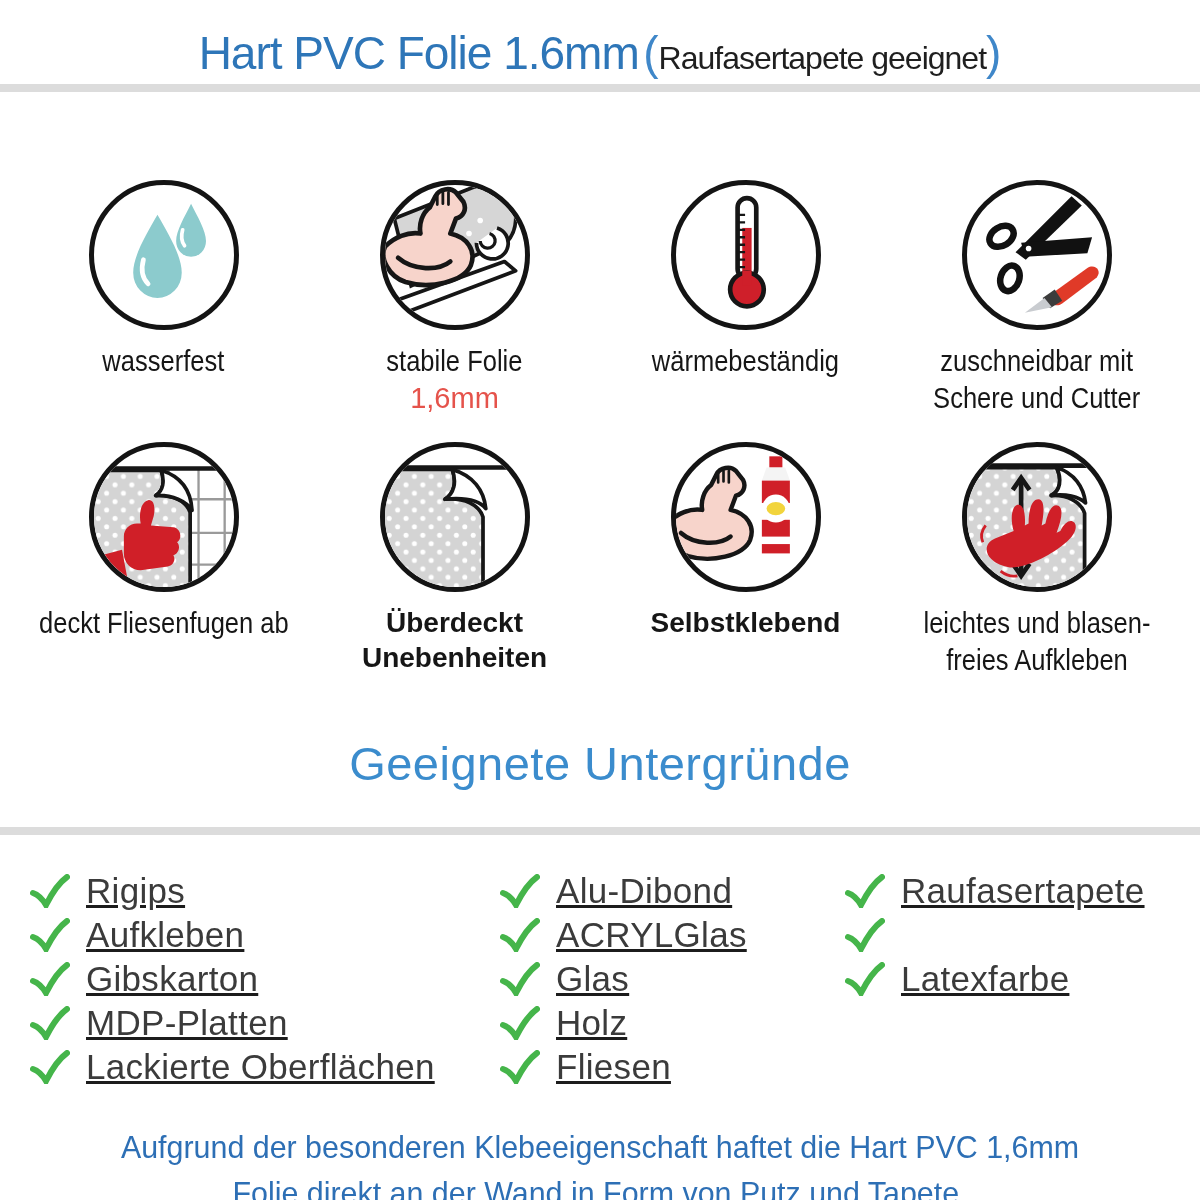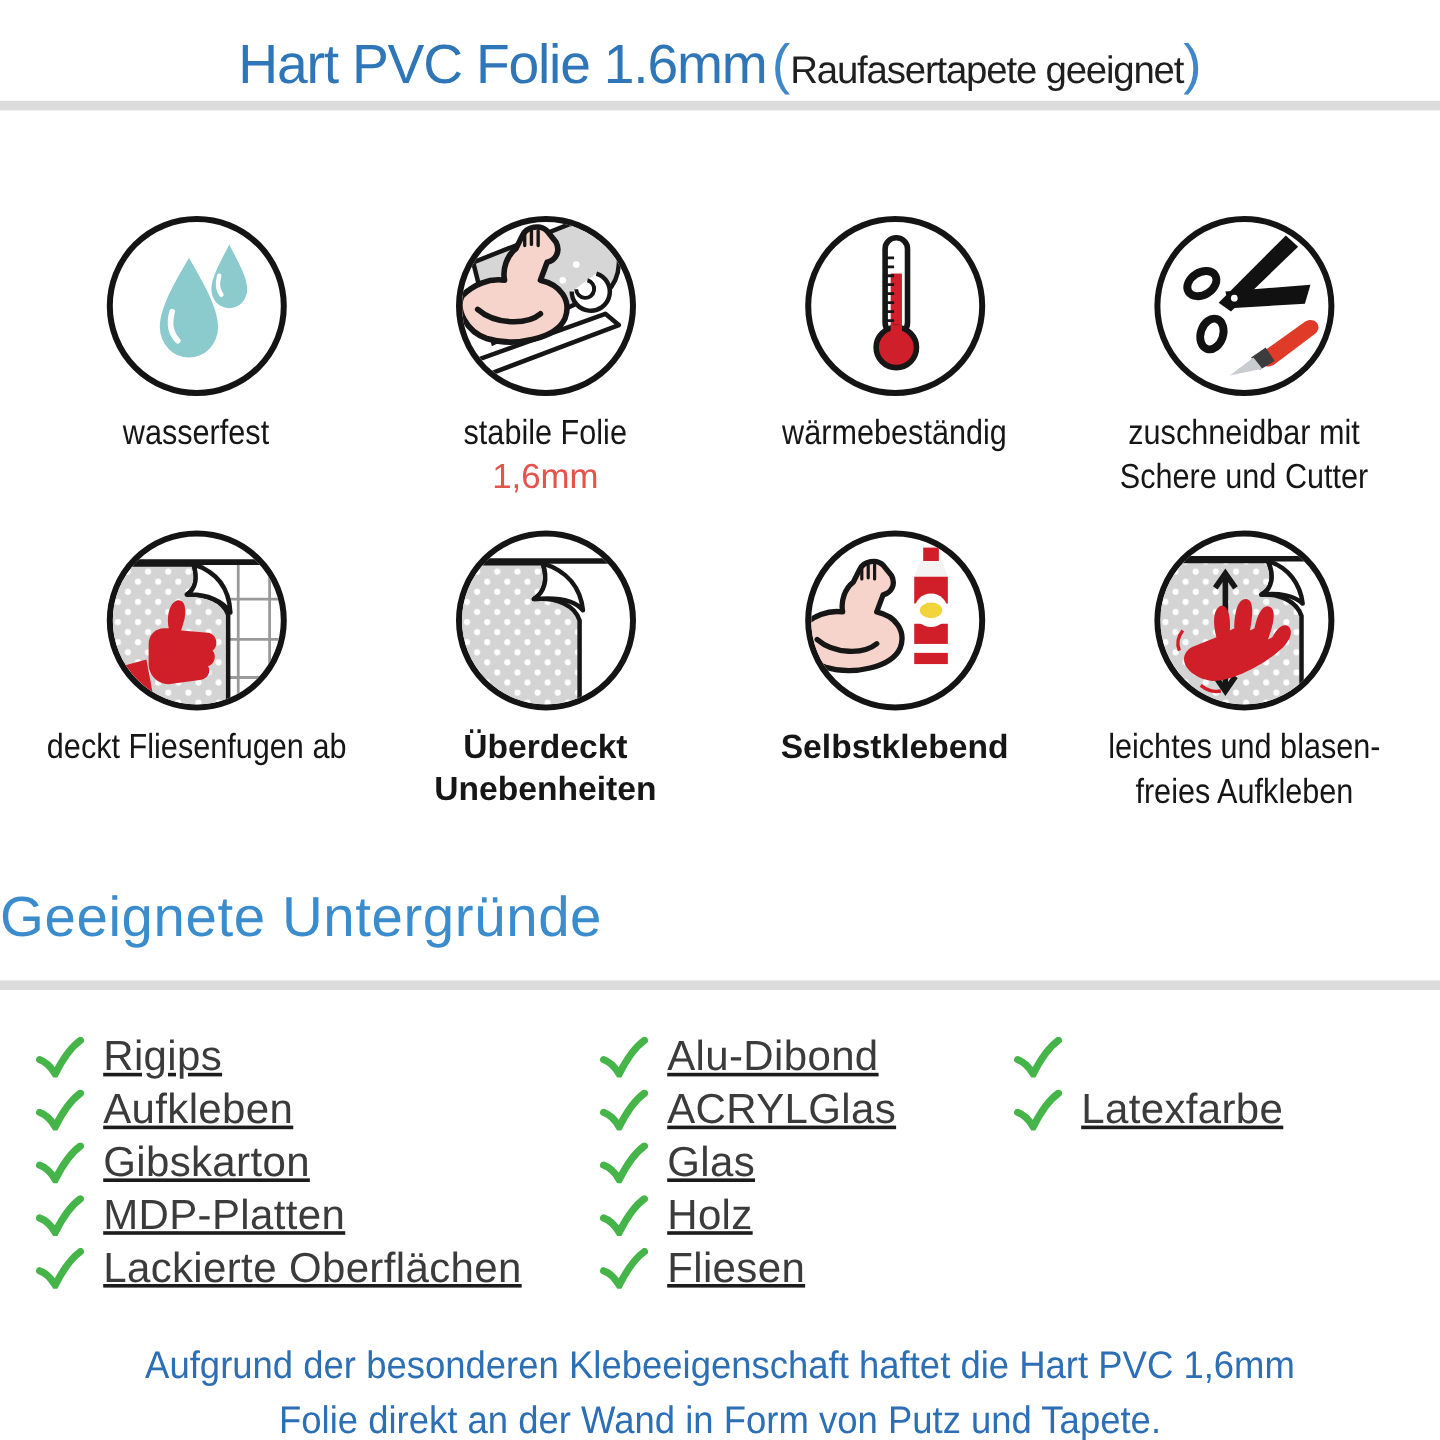--- a/index.html
+++ b/index.html
@@ -20,22 +20,22 @@
   .circle { width:150px; height:150px; border:5px solid #141414; border-radius:50%;
     background:#fff; overflow:hidden; display:flex; align-items:center;
     justify-content:center; flex-shrink:0; }
   .flabel { margin-top:13px; text-align:center; font-size:29px; line-height:1.26;
     color:#161616; transform:scaleX(0.88); transform-origin:center top; }
   .flabel.bold { font-weight:700; font-size:28px; transform:none; letter-spacing:0;text-align:center; }
   .flabel div { white-space:nowrap; }
   .fsub { margin-top:2px; font-size:29px; color:#e5534b; text-align:left; }
 
   
-  .surf-heading { text-align:left; font-size:47px; color:#3b8ccd;
-    margin-top:58px; margin-bottom:26px; letter-spacing:0.5px; }
+  .surf-heading { text-align:center; font-size:47px; color:#3b8ccd;
+    margin-top:58px; margin-bottom:36px; letter-spacing:0.5px; }
   .checklist { display:grid; grid-template-columns:470px 345px auto;
     padding:38px 0 0 30px; }
   .checklist ul { list-style:none; }
   .checklist li { display:flex; align-items:center; margin-bottom:8px; height:36px;text-decoration:underline; }
   .checklist li svg { flex-shrink:0; margin-right:16px; }
   .chk-text { font-size:35px; color:#3b3b3b; letter-spacing:0.3px; white-space:nowrap; }
 
   
   .footer { margin-top:32px; text-align:center; font-size:32px; color:#2d6fb5;
     line-height:1.42; transform:scaleX(0.95); transform-origin:center top; }
@@ -291,20 +291,26 @@
           <path d="M3,19 C9,21 13,26 16,31 C22,19 30,8 37,3" stroke="#45b54a" stroke-width="6" fill="none" stroke-linecap="round"></path>
         </svg>
         <span class="chk-text">Fliesen</span>
       </li>
   </ul>
   <ul>
     <li>
         <svg width="40" height="34" viewBox="0 0 40 34">
           <path d="M3,19 C9,21 13,26 16,31 C22,19 30,8 37,3" stroke="#45b54a" stroke-width="6" fill="none" stroke-linecap="round"></path>
         </svg>
+        <span class="chk-text">Raufasertapete</span>
+      </li>
+    <li>
+        <svg width="40" height="34" viewBox="0 0 40 34">
+          <path d="M3,19 C9,21 13,26 16,31 C22,19 30,8 37,3" stroke="#45b54a" stroke-width="6" fill="none" stroke-linecap="round"></path>
+        </svg>
       </li>
     <li>
         <svg width="40" height="34" viewBox="0 0 40 34">
           <path d="M3,19 C9,21 13,26 16,31 C22,19 30,8 37,3" stroke="#45b54a" stroke-width="6" fill="none" stroke-linecap="round"></path>
         </svg>
         <span class="chk-text">Latexfarbe</span>
       </li>
   </ul>
 </div>
 

